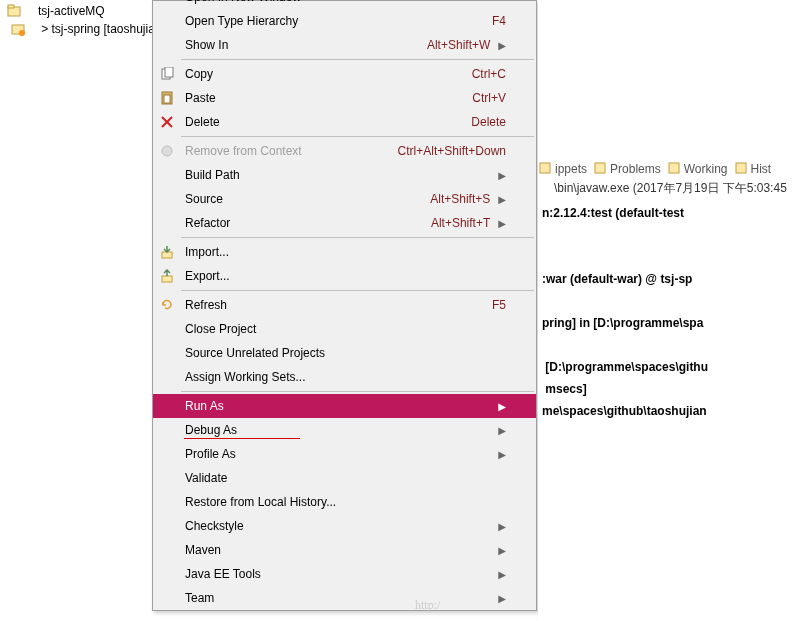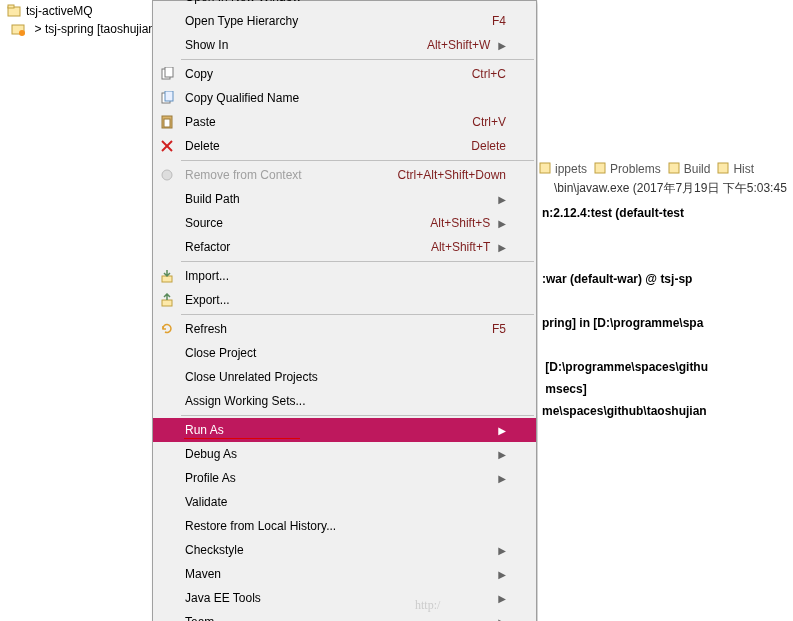--- a/index.html
+++ b/index.html
@@ -1,19 +1,19 @@
 <!DOCTYPE html>
 <html><head>
   <meta charset="utf-8">
   <style>
     * { margin: 0; padding: 0; box-sizing: border-box; font-family: "Segoe UI", Tahoma, Arial, sans-serif; font-size: 12px; }
     body { background: #fff; width: 793px; height: 621px; position: relative; overflow: hidden; }
     
     .tree-panel { position: absolute; left: 0; top: 0; width: 155px; height: 621px; background: #fff; padding: 2px 0; }
-    .tree-item { display: flex; align-items: center; height: 18px; padding-left: 6px; gap: 4px; }
+    .tree-item { display: flex; align-items: center; height: 18px; padding-left: 6px; gap: 16px; }
     .tree-item.l2 { padding-left: 10px; justify-content: space-between; }
     .tree-icon { width: 16px; height: 16px; display: inline-flex; align-items: center; justify-content: center; }
     .tree-label { white-space: nowrap; overflow: hidden; }
     
     .context-menu { position: absolute; left: 152px; top: 0; width: 385px; background: #f0f0f0; border: 1px solid #a0a0a0; box-shadow: 2px 2px 4px rgba(0,0,0,0.2); }
     .menu-item { display: flex; align-items: center; height: 24px; position: relative; padding-left: 32px; padding-right: 30px; }
     .menu-item.hover { background: #be185d; color: #fff; }
     .menu-item.disabled { color: #a0a0a0; }
     .menu-icon { position: absolute; left: 6px; width: 16px; height: 16px; display: flex; align-items: center; justify-content: center; }
     .menu-label { flex: 1; }
@@ -88,29 +88,20 @@
           <rect x="2" y="2" width="8" height="10" fill="#fff" stroke="#7a7a7a"></rect>
           <rect x="5" y="0" width="8" height="10" fill="#fff" stroke="#7a7a7a"></rect>
         </svg>
       </span>
       <span class="menu-label">Copy</span>
       <span class="menu-shortcut">Ctrl+C</span>
     </div>
     <div class="menu-item">
       <span class="menu-icon">
         <svg width="14" height="14">
-          <rect x="2" y="2" width="8" height="10" fill="#fff" stroke="#7a7a7a"></rect>
-          <rect x="5" y="0" width="8" height="10" fill="#e8f0ff" stroke="#6090c0"></rect>
-        </svg>
-      </span>
-      <span class="menu-label">Copy Qualified Name</span>
-    </div>
-    <div class="menu-item">
-      <span class="menu-icon">
-        <svg width="14" height="14">
           <rect x="2" y="1" width="10" height="12" fill="#d9b36a" stroke="#9a7a3a"></rect>
           <rect x="4" y="4" width="6" height="8" fill="#fff" stroke="#9a7a3a"></rect>
         </svg>
       </span>
       <span class="menu-label">Paste</span>
       <span class="menu-shortcut">Ctrl+V</span>
     </div>
     <div class="menu-item">
       <span class="menu-icon">
         <svg width="14" height="14">
@@ -177,21 +168,21 @@
       </span>
       <span class="menu-label">Refresh</span>
       <span class="menu-shortcut">F5</span>
     </div>
     <div class="menu-item">
       <span class="menu-icon"></span>
       <span class="menu-label">Close Project</span>
     </div>
     <div class="menu-item">
       <span class="menu-icon"></span>
-      <span class="menu-label">Close Unrelated Projects</span>
+      <span class="menu-label">Source Unrelated Projects</span>
     </div>
     <div class="menu-item">
       <span class="menu-icon"></span>
       <span class="menu-label">Assign Working Sets...</span>
     </div>
     <div class="menu-sep"></div>
     <div class="menu-item hover">
       <span class="menu-icon"></span>
       <span class="menu-label">Run As</span>
       <span class="menu-arrow">▶</span>
@@ -320,21 +311,21 @@
       <div class="tab-item">
         <span><svg width="14" height="14">
             <rect x="2" y="2" width="10" height="10" fill="#fde9a9" stroke="#c0a040"></rect>
           </svg></span>
         <span>Problems</span>
       </div>
       <div class="tab-item">
         <span><svg width="14" height="14">
             <rect x="2" y="2" width="10" height="10" fill="#fde9a9" stroke="#c0a040"></rect>
           </svg></span>
-        <span>Build</span>
+        <span>Working</span>
       </div>
       <div class="tab-item">
         <span><svg width="14" height="14">
             <rect x="2" y="2" width="10" height="10" fill="#fde9a9" stroke="#c0a040"></rect>
           </svg></span>
         <span>Hist</span>
       </div>
     </div>
   <div class="console-header">\bin\javaw.exe (2017年7月19日 下午5:03:45</div>
   <div class="console-body" id="console-body"><div class="console-line">n:2.12.4:test (default-test</div><div class="console-line"></div><div class="console-line"></div><div class="console-line">:war (default-war) @ tsj-sp</div><div class="console-line"></div><div class="console-line">pring] in [D:\programme\spa</div><div class="console-line"></div><div class="console-line"> [D:\programme\spaces\githu</div><div class="console-line"> msecs]</div><div class="console-line">me\spaces\github\taoshujian</div></div>

